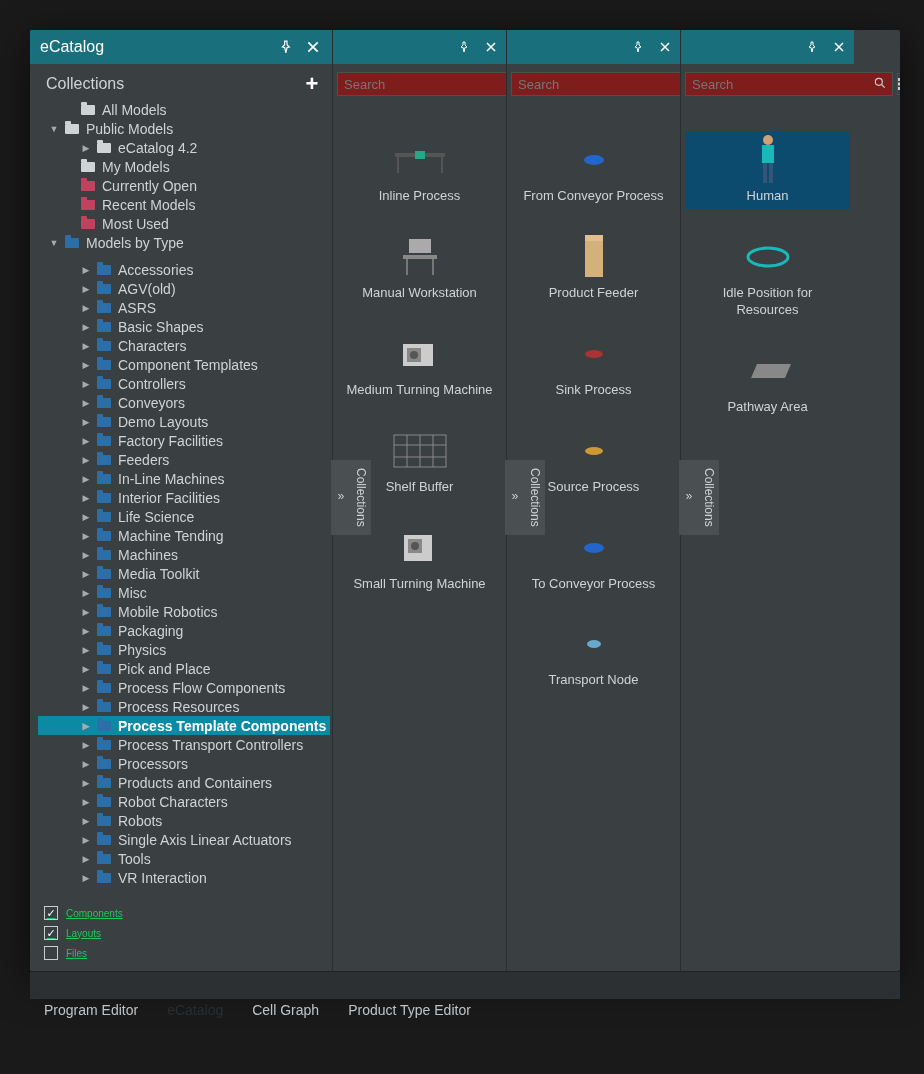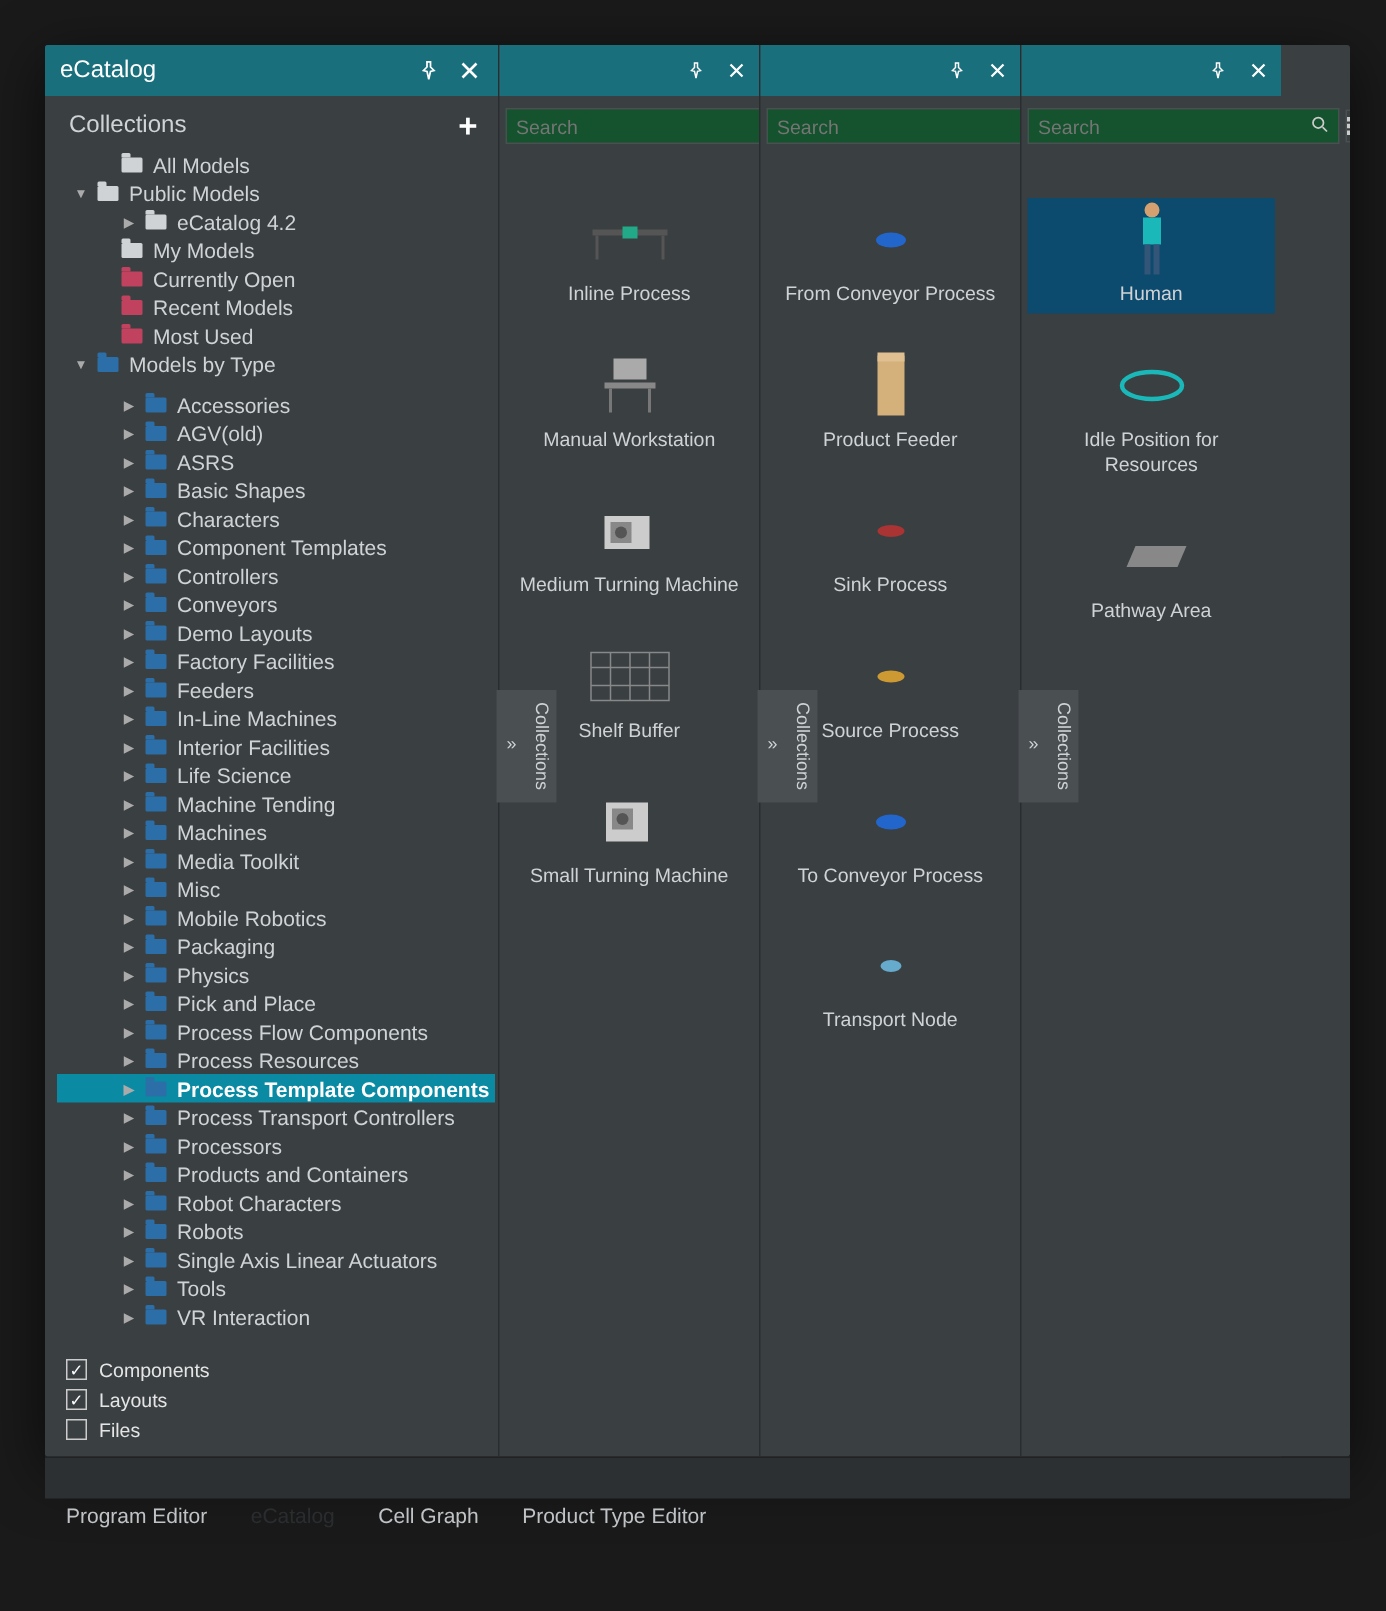--- a/index.html
+++ b/index.html
@@ -68,34 +68,34 @@
   .indent-1 { padding-left: 26px; }
   .indent-2 { padding-left: 42px; }
 
   .folder-dark { background:#d0d3d5; width:14px; height:10px; border-radius:1px; position:relative; }
   .folder-dark::before { content:""; position:absolute; top:-3px; left:0; width:6px; height:3px; background:#d0d3d5; border-radius:1px 1px 0 0; }
   .folder-blue { background:#2c6fa8; width:14px; height:10px; border-radius:1px; position:relative; }
   .folder-blue::before { content:""; position:absolute; top:-3px; left:0; width:6px; height:3px; background:#2c6fa8; border-radius:1px 1px 0 0; }
   .folder-pink { background:#c0425f; width:14px; height:10px; border-radius:1px; position:relative; }
   .folder-pink::before { content:""; position:absolute; top:-3px; left:0; width:6px; height:3px; background:#c0425f; border-radius:1px 1px 0 0; }
 
-  .filter-row { padding: 8px 14px; color:#e5e5e5; font-size: 13px; }
+  .filter-row { padding: 8px 14px; color:#22c55e; font-size: 10px; text-decoration: underline; }
   .filter-row label { display:flex; align-items:center; height:20px; cursor:pointer; }
   .filter-row .cb {
     width:14px; height:14px; border:1.5px solid #ccc; margin-right:8px;
     display:inline-flex; align-items:center; justify-content:center; font-size:11px;
   }
   .filter-row .cb.checked::after { content:"✓"; color:#fff; }
 
   .search-bar {
     display:flex; align-items:center; height: 28px; margin: 6px 4px 4px 4px;
     gap:4px;
   }
   .search-input {
-    flex:1; background:#14532d; border:1px solid #4a4f52; color:#aaa;
+    flex:1; background:#7f1d1d; border:1px solid #4a4f52; color:#aaa;
     height:24px; padding: 0 24px 0 6px; font-size: 13px; position:relative;
   }
   .si-wrap { position: relative; flex:1; }
   .si-wrap .mag {
     position:absolute; right:4px; top:4px; width:16px; height:16px; color:#ccc;
   }
   .sb-btn {
     width:22px; height:22px; border:1px solid #4a4f52; background:#3a3f42;
     display:flex; align-items:center; justify-content:center; cursor:pointer;
     color:#ccc;

